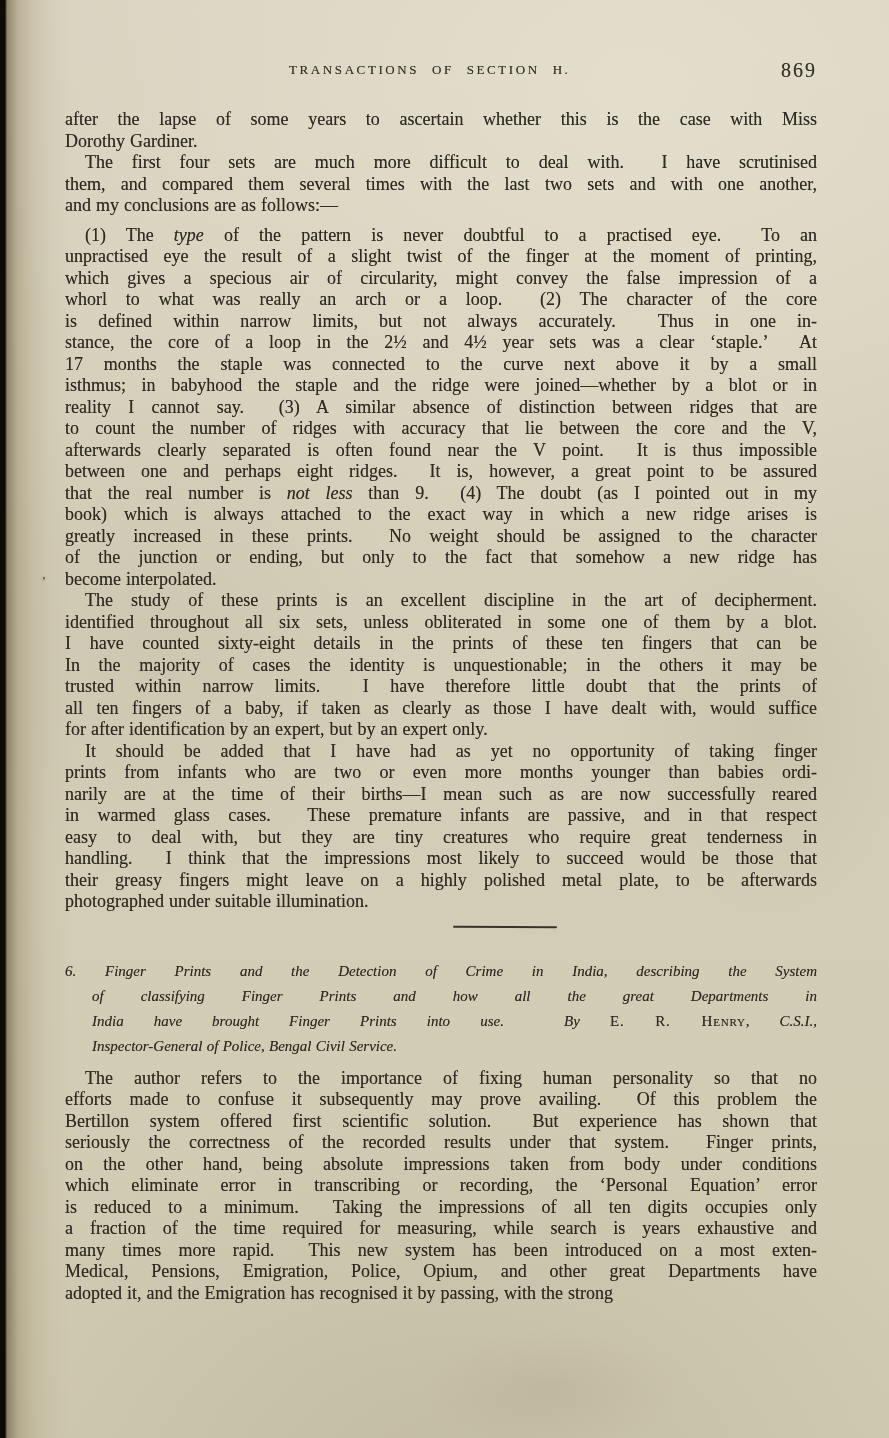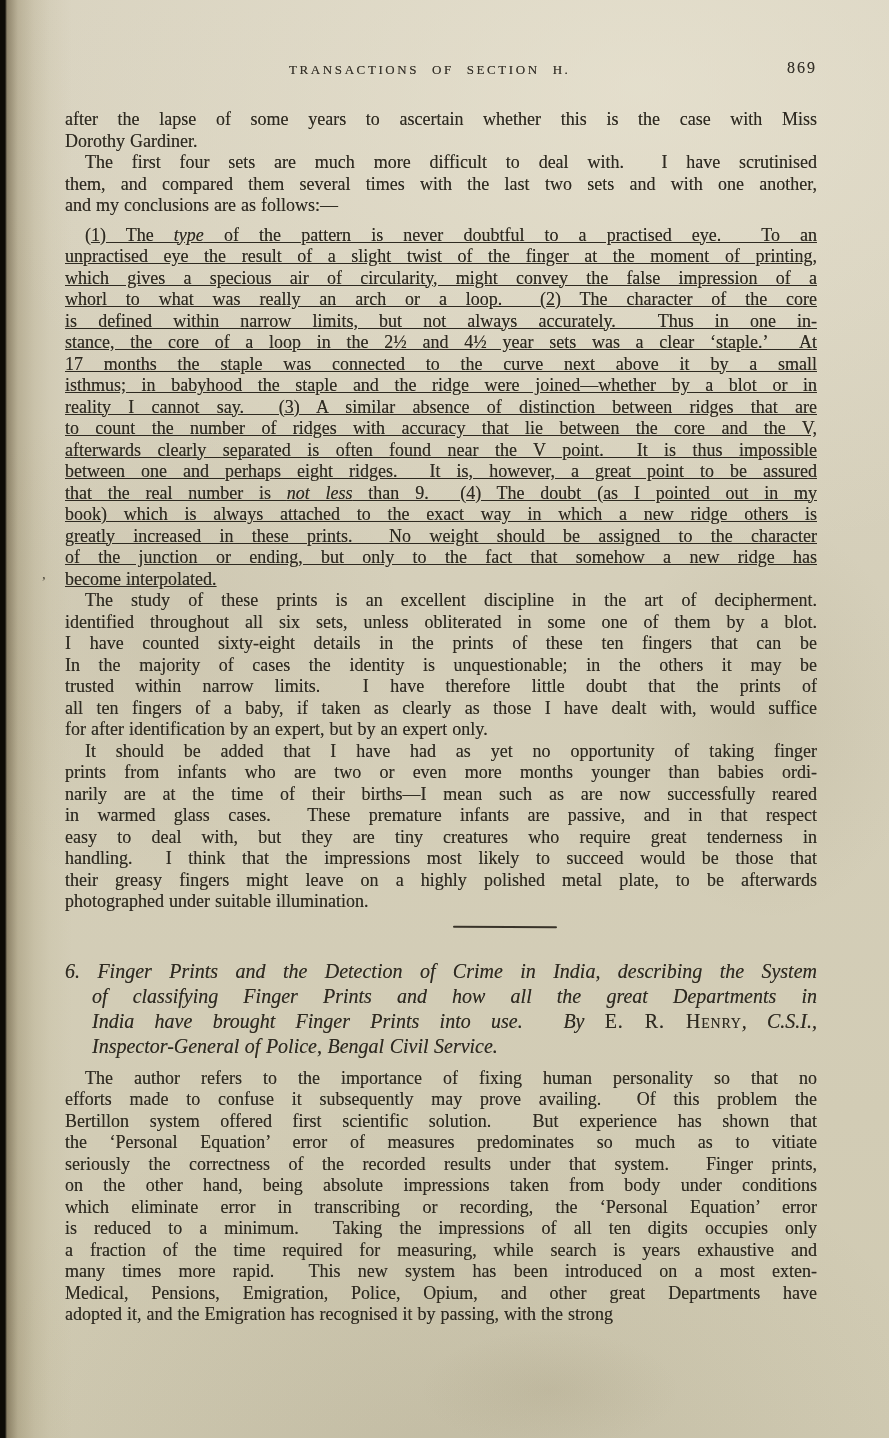--- a/index.html
+++ b/index.html
@@ -38,43 +38,43 @@
 
   .running-head{position:absolute;top:60px;left:65px;width:752px;height:28px;}
   .head-title{
     position:absolute;left:50%;top:2px;transform:translateX(-54%);
     font-size:13px;letter-spacing:2.6px;word-spacing:7px;
     color:#36322a;white-space:nowrap;
     text-shadow:0 0 0.5px rgba(46,42,33,0.55);
   }
   .page-num{
     position:absolute;right:0;top:-1px;
-    font-size:16px;letter-spacing:2px;color:#36322a;
+    font-size:20px;letter-spacing:2px;color:#36322a;
     text-shadow:0 0 0.5px rgba(46,42,33,0.55);
   }
 
   .column{
     position:absolute;left:65px;top:109px;width:752px;
     font-size:18px;line-height:21.5px;word-spacing:0.5px;
     text-shadow:0 0 0.45px rgba(46,42,33,0.55);
   }
   .line{text-align:justify;text-align-last:justify;}
   .line:last-child{text-align-last:left;}
   .para .line:first-child{padding-left:20px;}
   .para.noindent .line:first-child{padding-left:0;}
-  .para.spaced{margin-top:8px;text-decoration:underline;}
+  .para.spaced{margin-top:8px;}
 
   .divider{
     width:104px;height:2px;background:#39342a;border-radius:1px;
     margin:13px 0 0 388px;transform:rotate(0.35deg);
   }
 
   .heading{
     margin-top:31px;
-    font-style:italic;font-size:20px;line-height:25px;
+    font-style:italic;font-size:15px;line-height:25px;
   }
   .heading .line{padding-left:27px;}
   .heading .line:first-child{padding-left:0;}
   .sc{font-style:normal;font-variant:small-caps;letter-spacing:0.8px;}
   .heading + .para{margin-top:9px;}
 
   .stray{
     position:absolute;left:42px;top:566px;
     font-size:15px;color:rgba(46,42,33,0.8);
   }
@@ -110,21 +110,21 @@
         <div class="line">whorl to what was really an arch or a loop.&nbsp; (2) The character of the core</div>
         <div class="line">is defined within narrow limits, but not always accurately.&nbsp; Thus in one in-</div>
         <div class="line">stance, the core of a loop in the 2½ and 4½ year sets was a clear ‘staple.’&nbsp; At</div>
         <div class="line">17 months the staple was connected to the curve next above it by a small</div>
         <div class="line">isthmus; in babyhood the staple and the ridge were joined—whether by a blot or in</div>
         <div class="line">reality I cannot say.&nbsp; (3) A similar absence of distinction between ridges that are</div>
         <div class="line">to count the number of ridges with accuracy that lie between the core and the V,</div>
         <div class="line">afterwards clearly separated is often found near the V point.&nbsp; It is thus impossible</div>
         <div class="line">between one and perhaps eight ridges.&nbsp; It is, however, a great point to be assured</div>
         <div class="line">that the real number is <i>not less</i> than 9.&nbsp; (4) The doubt (as I pointed out in my</div>
-        <div class="line">book) which is always attached to the exact way in which a new ridge others is</div>
+        <div class="line">book) which is always attached to the exact way in which a new ridge arises is</div>
         <div class="line">greatly increased in these prints.&nbsp; No weight should be assigned to the character</div>
         <div class="line">of the junction or ending, but only to the fact that somehow a new ridge has</div>
         <div class="line">become interpolated.</div>
       </div>
     <div class="para">
         <div class="line">The study of these prints is an excellent discipline in the art of decipherment.</div>
         <div class="line">identified throughout all six sets, unless obliterated in some one of them by a blot.</div>
         <div class="line">I have counted sixty-eight details in the prints of these ten fingers that can be</div>
         <div class="line">In the majority of cases the identity is unquestionable; in the others it may be</div>
         <div class="line">trusted within narrow limits.&nbsp; I have therefore little doubt that the prints of</div>
@@ -148,21 +148,20 @@
         <div class="line">6. Finger Prints and the Detection of Crime in India, describing the System</div>
         <div class="line">of classifying Finger Prints and how all the great Departments in</div>
         <div class="line">India have brought Finger Prints into use.&nbsp; By <span class="sc">E. R. Henry</span>, C.S.I.,</div>
         <div class="line">Inspector-General of Police, Bengal Civil Service.</div>
       </div>
 
     <div class="para">
         <div class="line">The author refers to the importance of fixing human personality so that no</div>
         <div class="line">efforts made to confuse it subsequently may prove availing.&nbsp; Of this problem the</div>
         <div class="line">Bertillon system offered first scientific solution.&nbsp; But experience has shown that</div>
-        <div class="line">the ‘Personal Equation’ error of measures predominates so much as to vitiate</div>
         <div class="line">seriously the correctness of the recorded results under that system.&nbsp; Finger prints,</div>
         <div class="line">on the other hand, being absolute impressions taken from body under conditions</div>
         <div class="line">which eliminate error in transcribing or recording, the ‘Personal Equation’ error</div>
         <div class="line">is reduced to a minimum.&nbsp; Taking the impressions of all ten digits occupies only</div>
         <div class="line">a fraction of the time required for measuring, while search is years exhaustive and</div>
         <div class="line">many times more rapid.&nbsp; This new system has been introduced on a most exten-</div>
         <div class="line">Medical, Pensions, Emigration, Police, Opium, and other great Departments have</div>
         <div class="line">adopted it, and the Emigration has recognised it by passing, with the strong</div>
       </div>
   </div>

